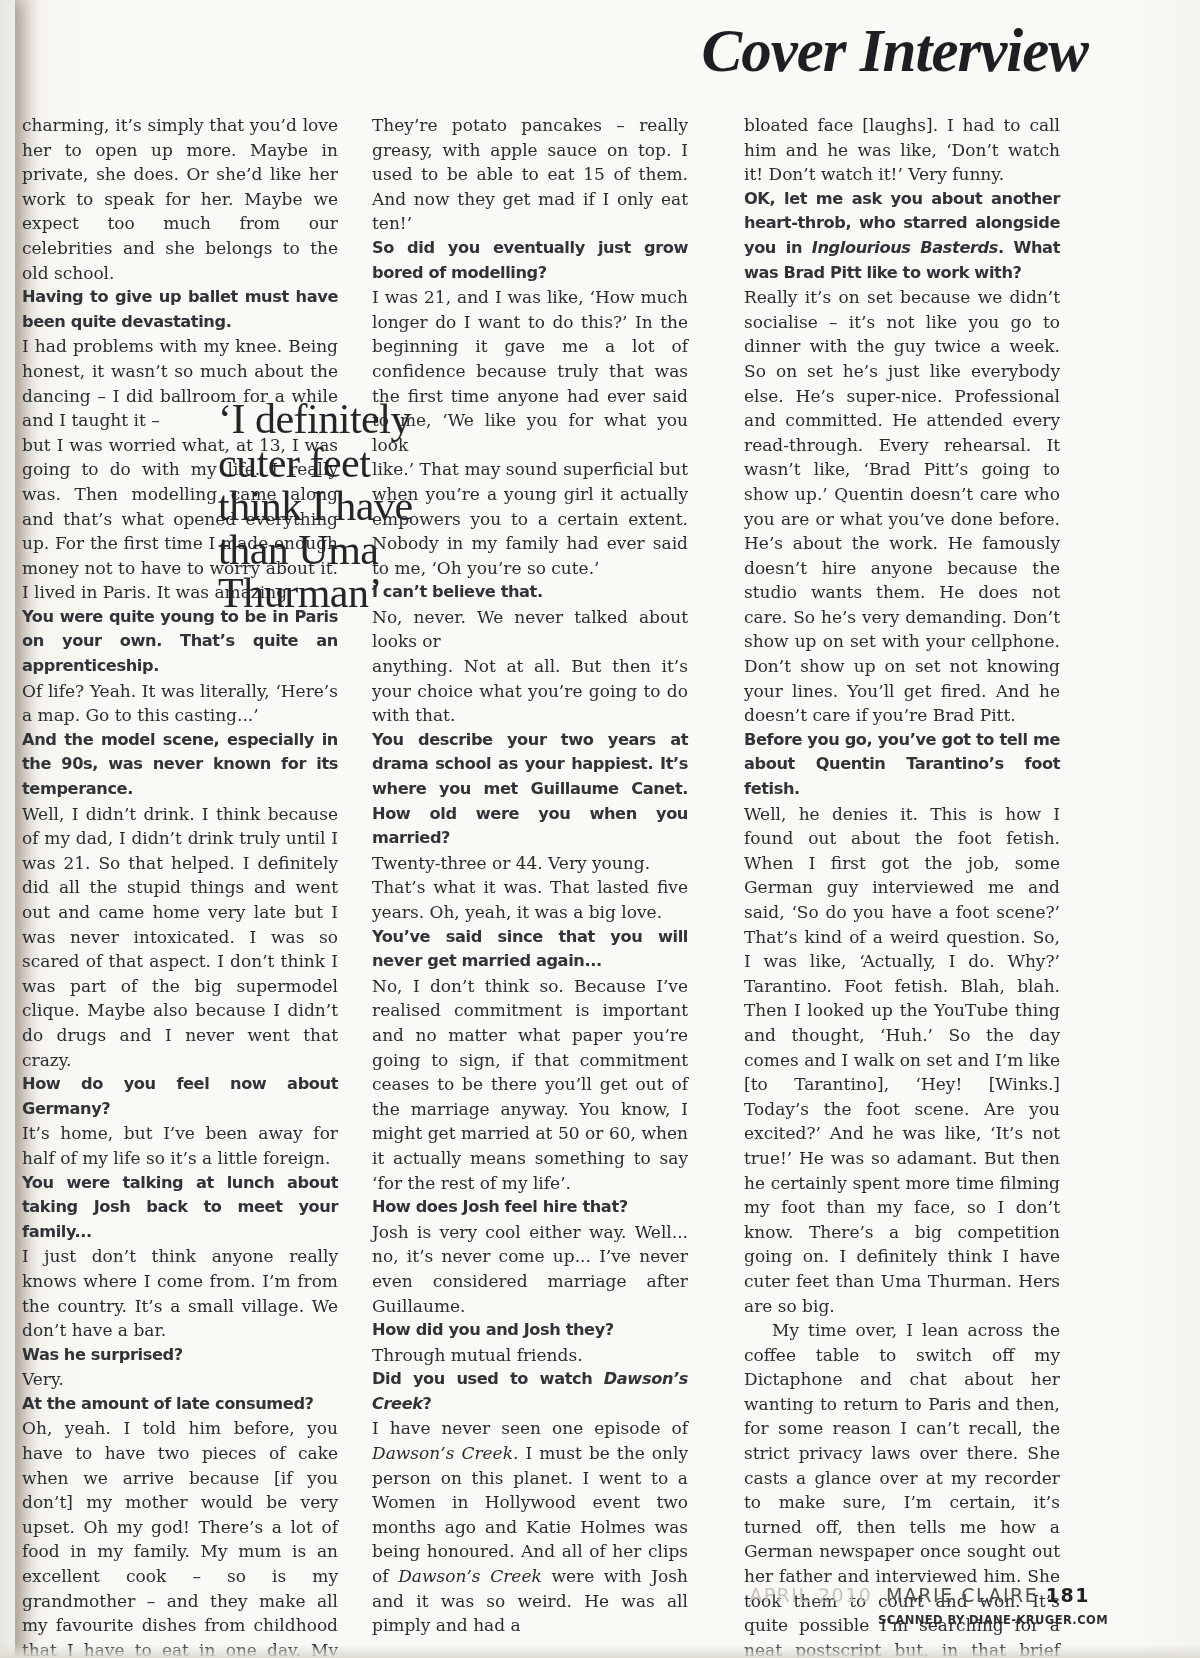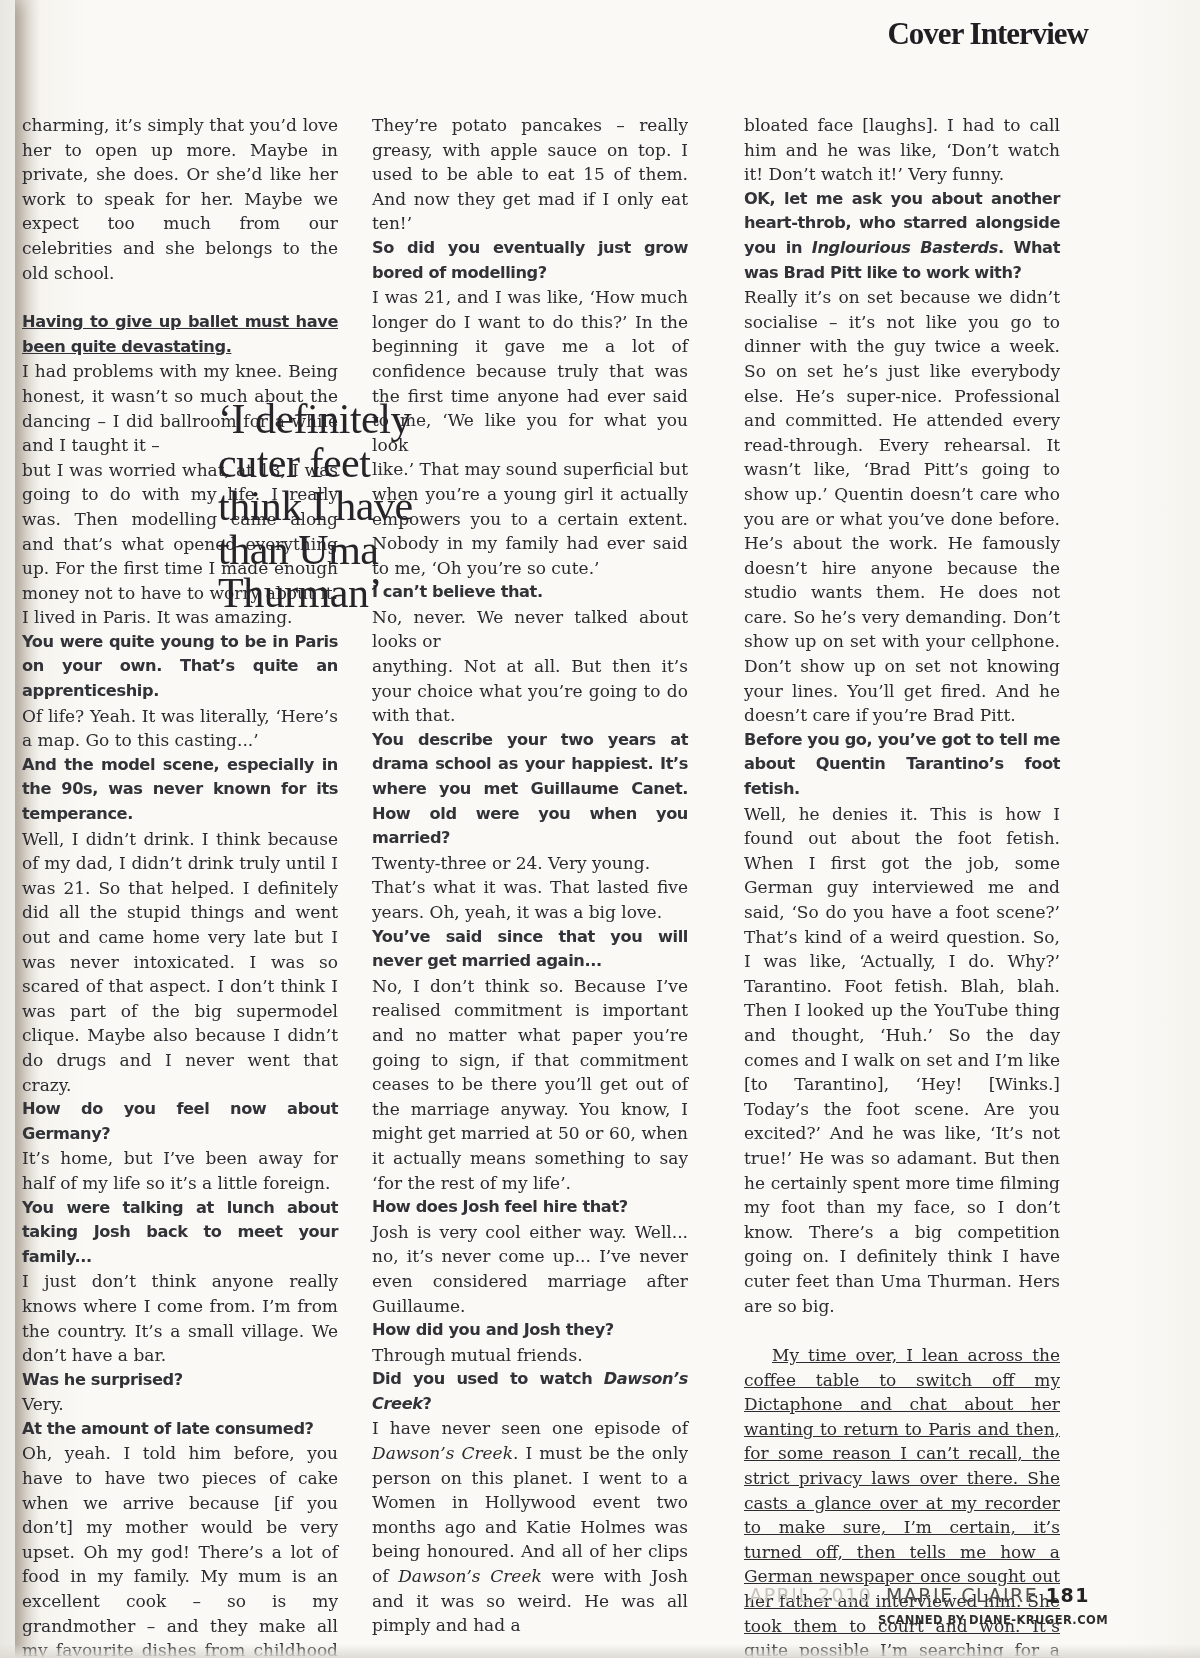--- a/index.html
+++ b/index.html
@@ -6,29 +6,29 @@
   body{width:1200px;height:1658px;position:relative;overflow:hidden;
        background:#f9f8f4;font-family:"DejaVu Serif",serif;}
   .page{position:absolute;inset:0;
         background:linear-gradient(90deg,#e9e7e1 0px,#f5f4ef 40px,#faf9f5 90px,#faf9f5 1130px,#f4f3ee 1200px);}
   .spine{position:absolute;left:0;top:0;width:15px;height:1658px;
          background:linear-gradient(180deg,#170f0b 0%,#2e1d13 18%,#33201656%,#2a1a11 60%,#170f0c 82%,#060504 100%);
          box-shadow:6px 0 16px -2px rgba(74,50,30,.45);}
   .spine:after{content:"";position:absolute;left:15px;top:0;width:26px;height:100%;
          background:linear-gradient(90deg,rgba(90,62,38,.18),rgba(90,62,38,0));}
   .header{position:absolute;top:16px;right:112px;margin:0;
-          font-family:"Liberation Serif",serif;font-weight:700;
-          font-size:31px;letter-spacing:-1px;color:#1e1e23;}
+          font-family:"Liberation Serif",serif;font-style:italic;font-weight:700;
+          font-size:61px;letter-spacing:-1px;color:#1e1e23;}
   .col{position:absolute;top:113px;width:316px;color:#2b2b30;
        font-size:17px;line-height:24.6px;text-align:justify;hyphens:none;}
   .col1{left:22px;} .col2{left:372px;} .col3{left:744px;}
   .col p{margin:0;}
   p.q{font-family:"DejaVu Sans","Liberation Sans",sans-serif;font-weight:700;
       font-size:16.2px;line-height:24.6px;letter-spacing:-.4px;color:#323338;}
-  p.gap-before{margin-top:25px;text-decoration:underline;}
+  p.gap-before{}
   p.indent-first{text-indent:28px;}
   .it{font-style:italic;}
   .pullquote{position:absolute;left:218px;top:398px;width:252px;text-align:left;
              font-family:"Liberation Serif",serif;font-size:42px;line-height:43.5px;
              color:#242429;letter-spacing:-.5px;}
   .pullquote div{white-space:nowrap;}
   .footer{position:absolute;top:1584px;right:110px;
           font-family:"DejaVu Sans","Liberation Sans",sans-serif;font-size:19px;
           letter-spacing:1.5px;white-space:nowrap;}
   .f-issue{color:#c6c4bd;font-weight:400;}
@@ -68,21 +68,21 @@
     </div>
   <div class="col col2">
       <p class="a">They’re potato pancakes – really greasy, with apple sauce on top. I used to be able to eat 15 of them. And now they get mad if I only eat ten!’</p>
       <p class="q">So did you eventually just grow bored of modelling?</p>
       <p class="a">I was 21, and I was like, ‘How much longer do I want to do this?’ In the beginning it gave me a lot of confidence because truly that was the first time anyone had ever said to me, ‘We like you for what you look</p>
       <p class="a">like.’ That may sound superficial but when you’re a young girl it actually empowers you to a certain extent. Nobody in my family had ever said to me, ‘Oh you’re so cute.’</p>
       <p class="q">I can’t believe that.</p>
       <p class="a">No, never. We never talked about looks or</p>
       <p class="a">anything. Not at all. But then it’s your choice what you’re going to do with that.</p>
       <p class="q">You describe your two years at drama school as your happiest. It’s where you met Guillaume Canet. How old were you when you married?</p>
-      <p class="a">Twenty-three or 24. Very young.</p>
+      <p class="a">Twenty-three or 44. Very young.</p>
       <p class="a">That’s what it was. That lasted five years. Oh, yeah, it was a big love.</p>
       <p class="q">You’ve said since that you will never get married again...</p>
       <p class="a">No, I don’t think so. Because I’ve realised commitment is important and no matter what paper you’re going to sign, if that commitment ceases to be there you’ll get out of the marriage anyway. You know, I might get married at 50 or 60, when it actually means something to say ‘for the rest of my life’.</p>
       <p class="q">How does Josh feel hire that?</p>
       <p class="a">Josh is very cool either way. Well... no, it’s never come up... I’ve never even considered marriage after Guillaume.</p>
       <p class="q">How did you and Josh they?</p>
       <p class="a">Through mutual friends.</p>
       <p class="q"><span>Did you used to watch </span><span class="it">Dawson’s Creek</span><span>?</span></p>
       <p class="a"><span>I have never seen one episode of </span><span class="it">Dawson’s Creek</span><span>. I must be the only person on this planet. I went to a Women in Hollywood event two months ago and Katie Holmes was being honoured. And all of her clips of </span><span class="it">Dawson’s Creek</span><span> were with Josh and it was so weird. He was all pimply and had a</span></p>
     </div>

